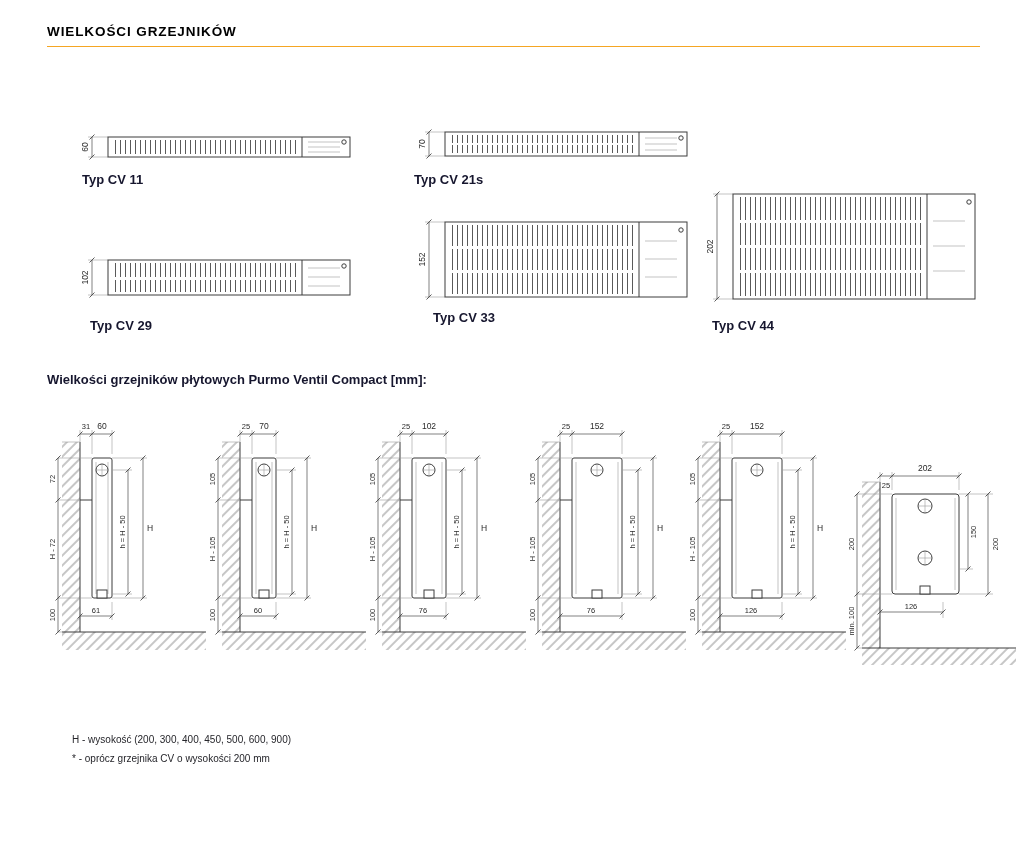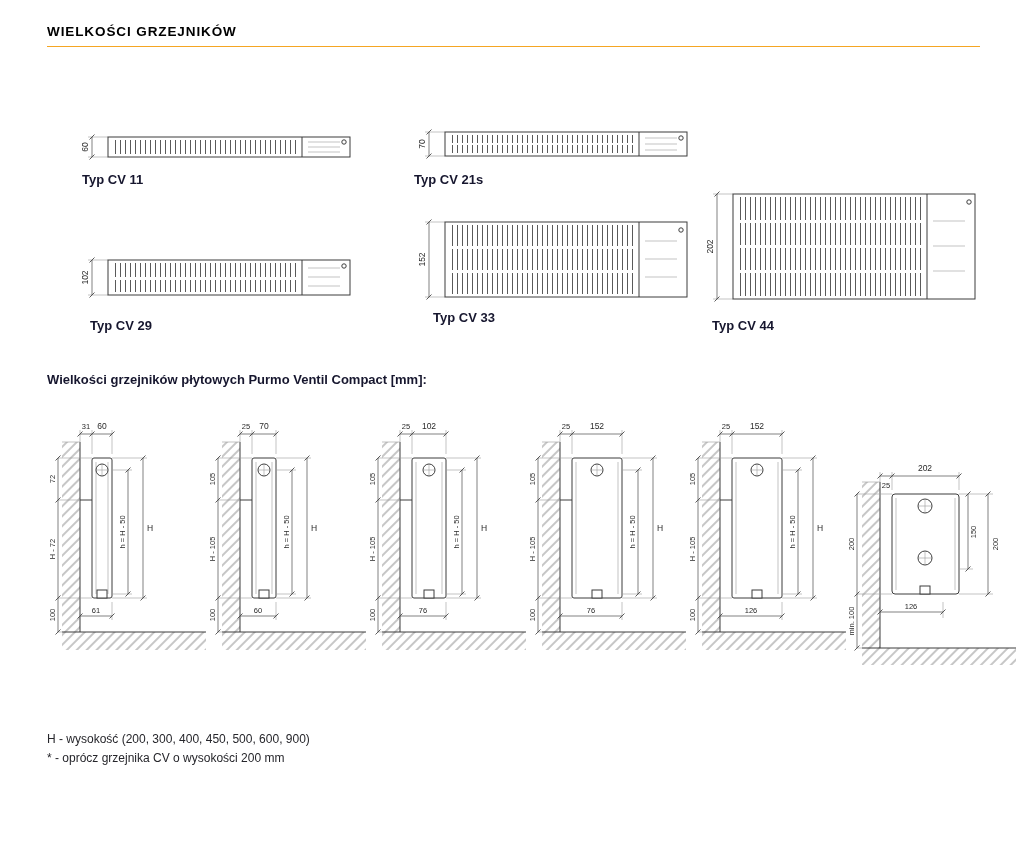--- a/index.html
+++ b/index.html
@@ -14,21 +14,21 @@
     font-size:13.5px; font-weight:bold; letter-spacing:.9px;
     color:#000000;
   }
   .header-rule {
     position:absolute; left:47px; top:46px; width:933px; height:1px;
     background:#F5A623;
   }
   .type-label { position:absolute; font-size:13px; font-weight:bold; color:#16162e; }
   .section-title { position:absolute; left:47px; top:372px; font-size:13px; font-weight:bold; color:#16162e; }
   .footnotes { position:absolute; left:47px; top:730px; }
-  .footnotes p { font-size:12px; color:#26262b; line-height:19px; }
+  .footnotes p { font-size:10px; color:#26262b; line-height:19px;margin-left:25px; }
   svg { overflow:visible; }
   svg .ln   { stroke:#3d3d3d; stroke-width:1;  fill:none; }
   svg .ln2  { stroke:#3d3d3d; stroke-width:1;  fill:#ffffff; }
   svg .thin { stroke:#9a9a9a; stroke-width:.6; fill:none; }
   svg .dimln{ stroke:#4a4a4a; stroke-width:.7; fill:none; }
   svg .tick { stroke:#4a4a4a; stroke-width:.9; }
   svg text  { font-family:"Liberation Sans", sans-serif; fill:#2a2a2a; font-size:8.5px; }
   svg text.c  { text-anchor:middle; }
   svg text.sm { font-size:7.5px; }
 </style>

